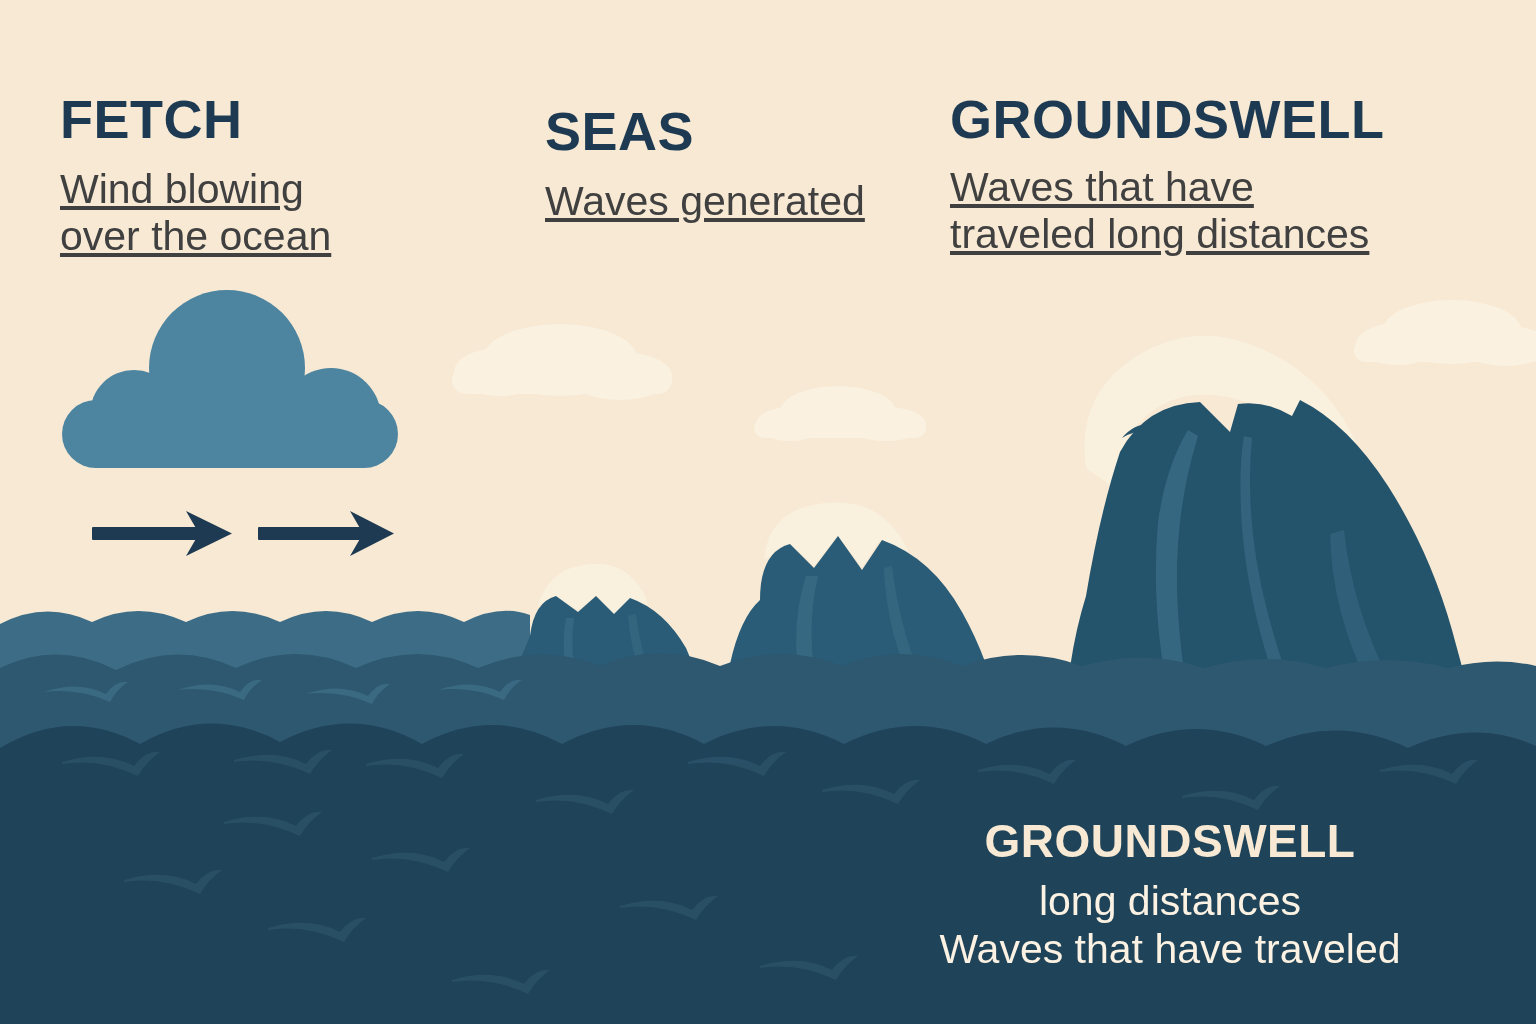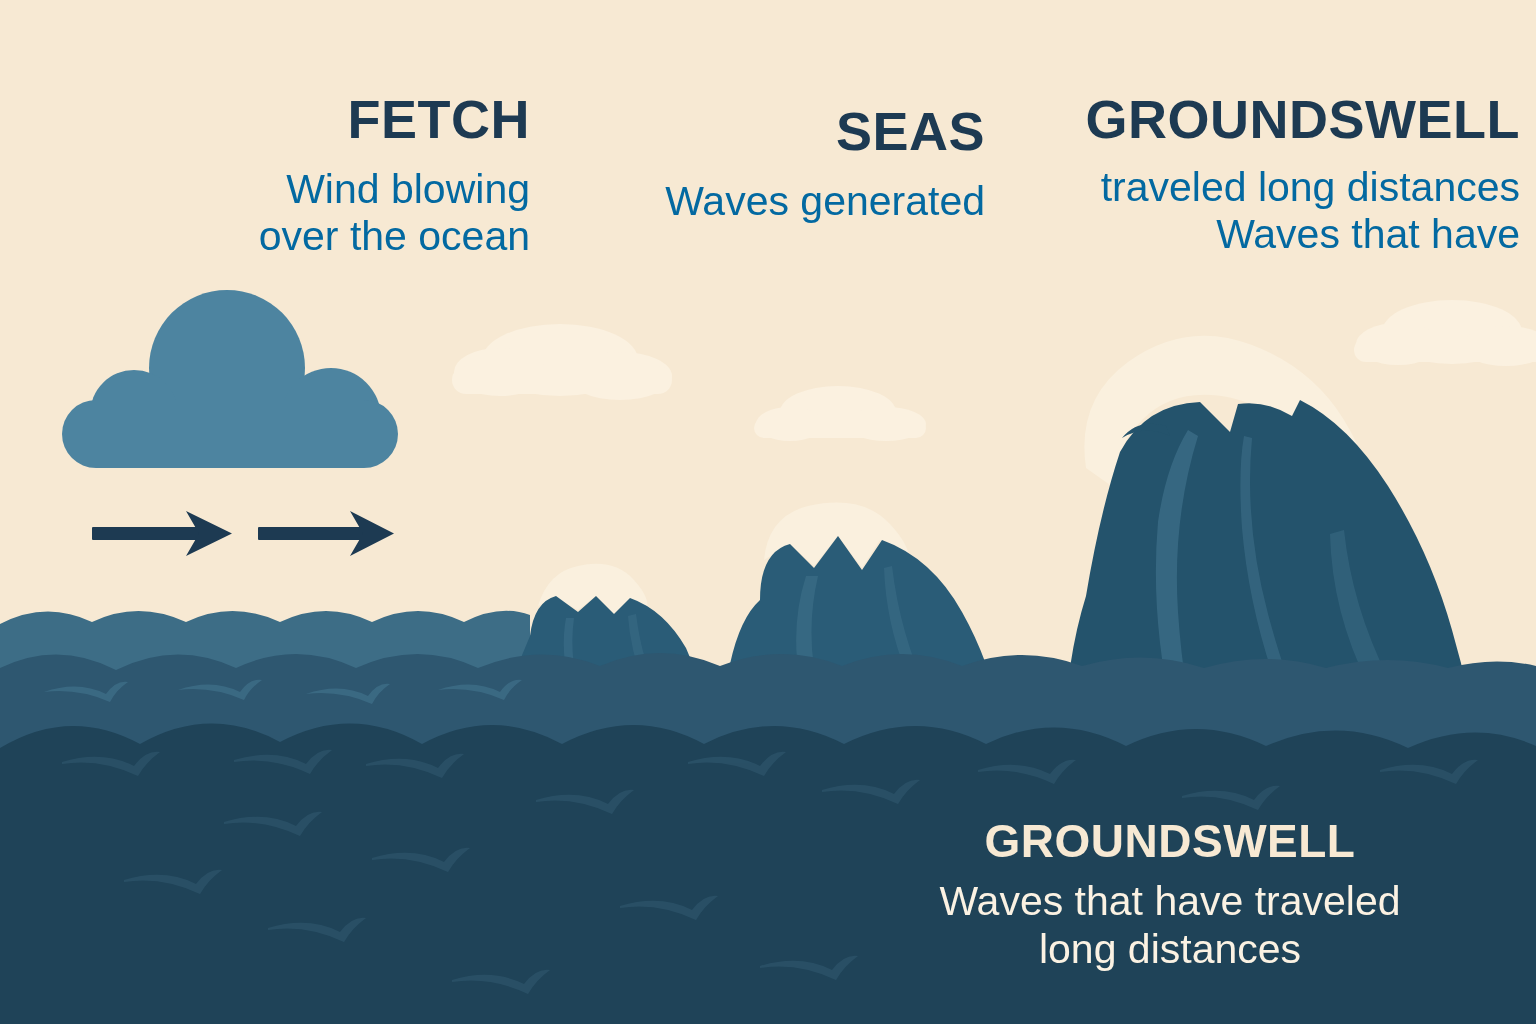--- a/index.html
+++ b/index.html
@@ -17,34 +17,35 @@
     background: #f7e9d3;
   }
   #scene {
     position: absolute;
     inset: 0;
     width: 1536px;
     height: 1024px;
   }
   .label-block {
     position: absolute;
-    text-align: right;
+    text-align: left;
     pointer-events: auto;
   }
   .label-title {
     font-weight: 700;
     letter-spacing: 0.5px;
     line-height: 1.0;
     color: #1d3a52;
     white-space: nowrap;
   }
   .label-desc {
     font-weight: 400;
     line-height: 1.14;
-    color: #0369a1;
+    color: #404040;
+    text-decoration: underline;
   }
   
   #label-fetch { left: 60px;  top: 92px;  width: 470px; }
   #label-fetch .label-title { font-size: 54px; }
   #label-fetch .label-desc  { font-size: 41px; margin-top: 20px; }
 
   #label-seas { left: 545px; top: 104px;  width: 440px; }
   #label-seas .label-title { font-size: 54px; }
   #label-seas .label-desc  { font-size: 41px; margin-top: 20px; }
 
@@ -315,26 +316,26 @@
   <div class="label-block" id="label-seas">
     <div class="label-title">SEAS</div>
     <div class="label-desc">
       <div>Waves generated</div>
     </div>
   </div>
 
   <div class="label-block" id="label-groundswell-top">
     <div class="label-title">GROUNDSWELL</div>
     <div class="label-desc">
+      <div>Waves that have</div>
       <div>traveled long distances</div>
-      <div>Waves that have</div>
     </div>
   </div>
 
   <div class="label-block" id="caption-groundswell">
     <div class="caption-title">GROUNDSWELL</div>
     <div class="caption-desc">
+      <div>long distances</div>
       <div>Waves that have traveled</div>
-      <div>long distances</div>
     </div>
   </div>
 
 </div>
 
 </body></html>

